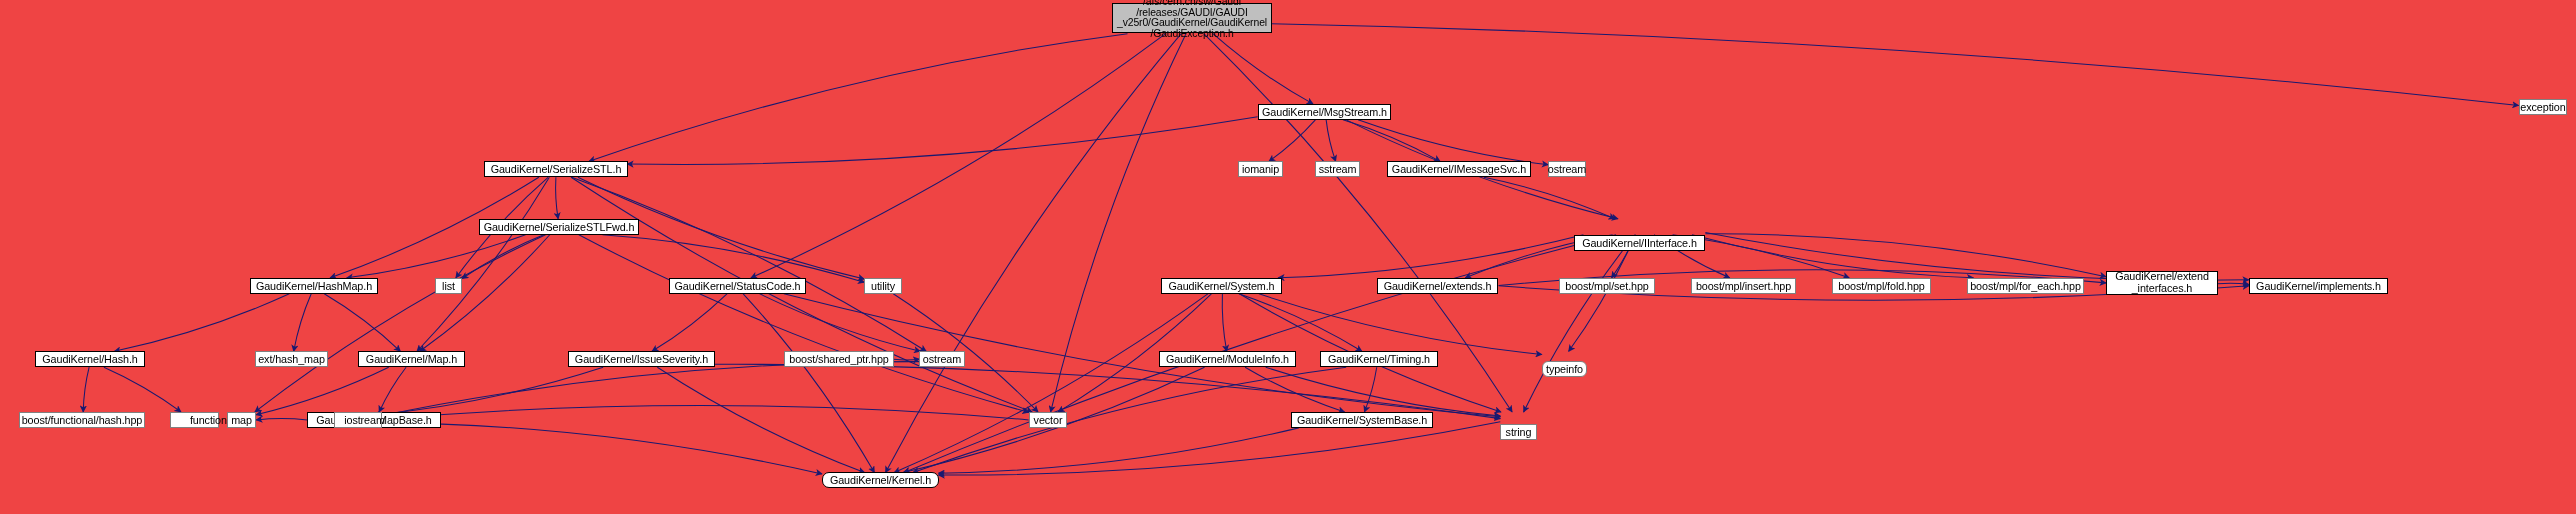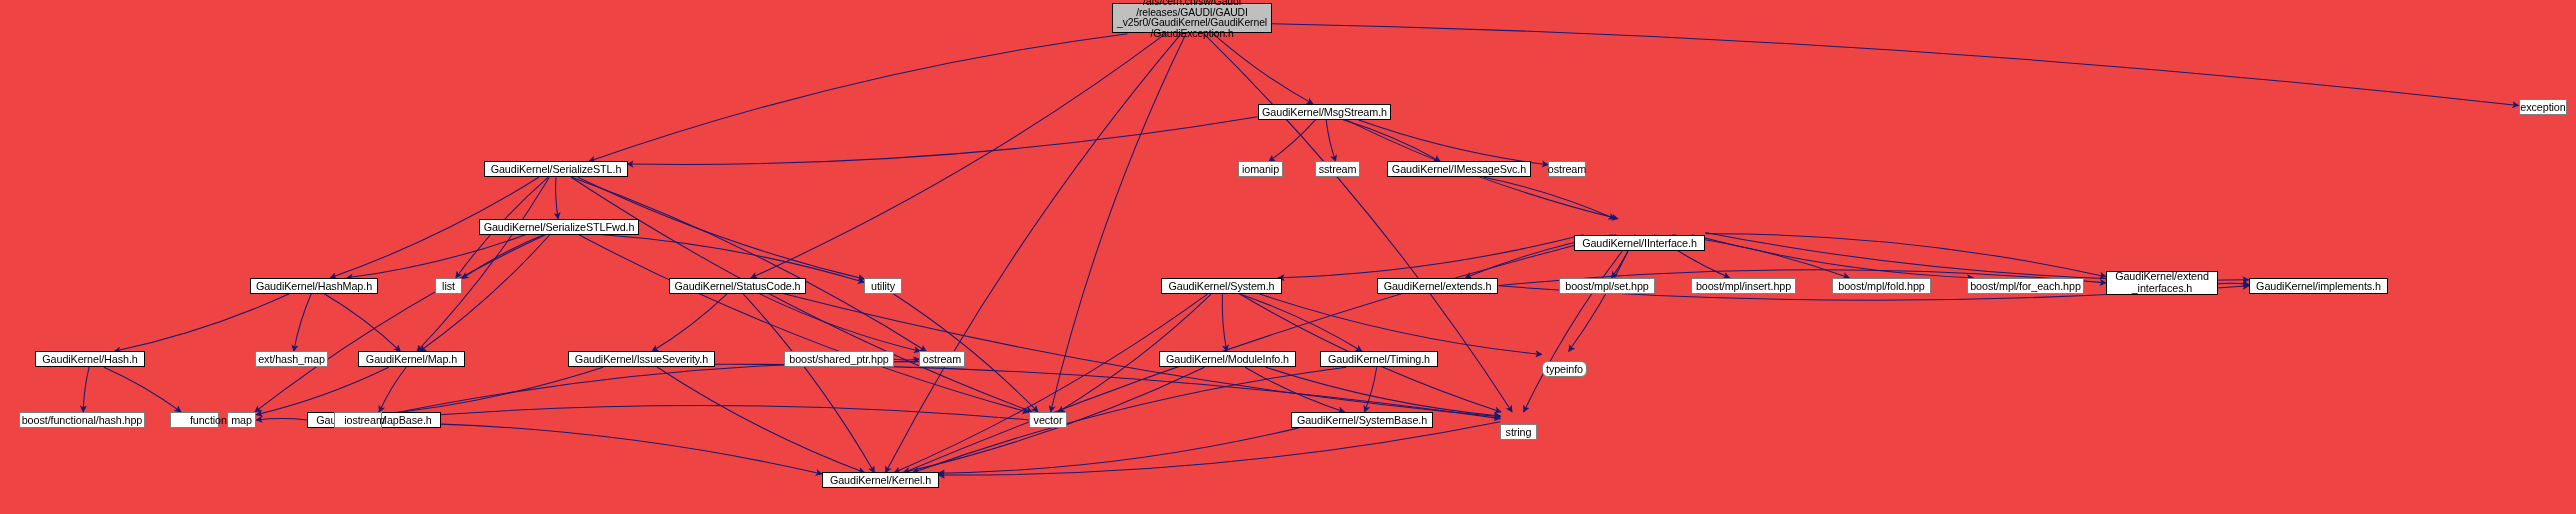--- a/index.html
+++ b/index.html
@@ -137,16 +137,16 @@
       <div class="node hdr" style="left: 1320px; top: 351px; width: 118px; height: 16px;">GaudiKernel/Timing.h</div>
       <div class="node sys" style="left: 1542px; top: 361px; width: 45px; height: 16px; border-radius: 6px;">typeinfo</div>
       <div class="node sys" style="left: 19px; top: 412px; width: 126px; height: 16px;">boost/functional/hash.hpp</div>
       <div class="node sys" style="left: 170px; top: 412px; width: 49px; height: 16px; padding-left: 36px;">functional</div>
       <div class="node hdr" style="left: 307px; top: 412px; width: 134px; height: 16px;">GaudiKernel/MapBase.h</div>
       <div class="node sys" style="left: 227px; top: 412px; width: 29px; height: 16px;">map</div>
       <div class="node sys" style="left: 334px; top: 412px; width: 48px; height: 16px; padding-left: 13px;">iostream</div>
       <div class="node sys" style="left: 1029px; top: 412px; width: 38px; height: 16px;">vector</div>
       <div class="node hdr" style="left: 1291px; top: 412px; width: 142px; height: 16px;">GaudiKernel/SystemBase.h</div>
       <div class="node sys" style="left: 1500px; top: 424px; width: 37px; height: 16px;">string</div>
-      <div class="node hdr" style="left: 822px; top: 472px; width: 117px; height: 16px;">GaudiKernel/Kernel.h</div>
+      <div class="node hdr" style="left: 822px; top: 472px; width: 117px; height: 16px; border-radius: 7px;">GaudiKernel/Kernel.h</div>
     </div>
 </div>
 
 
 </body></html>

